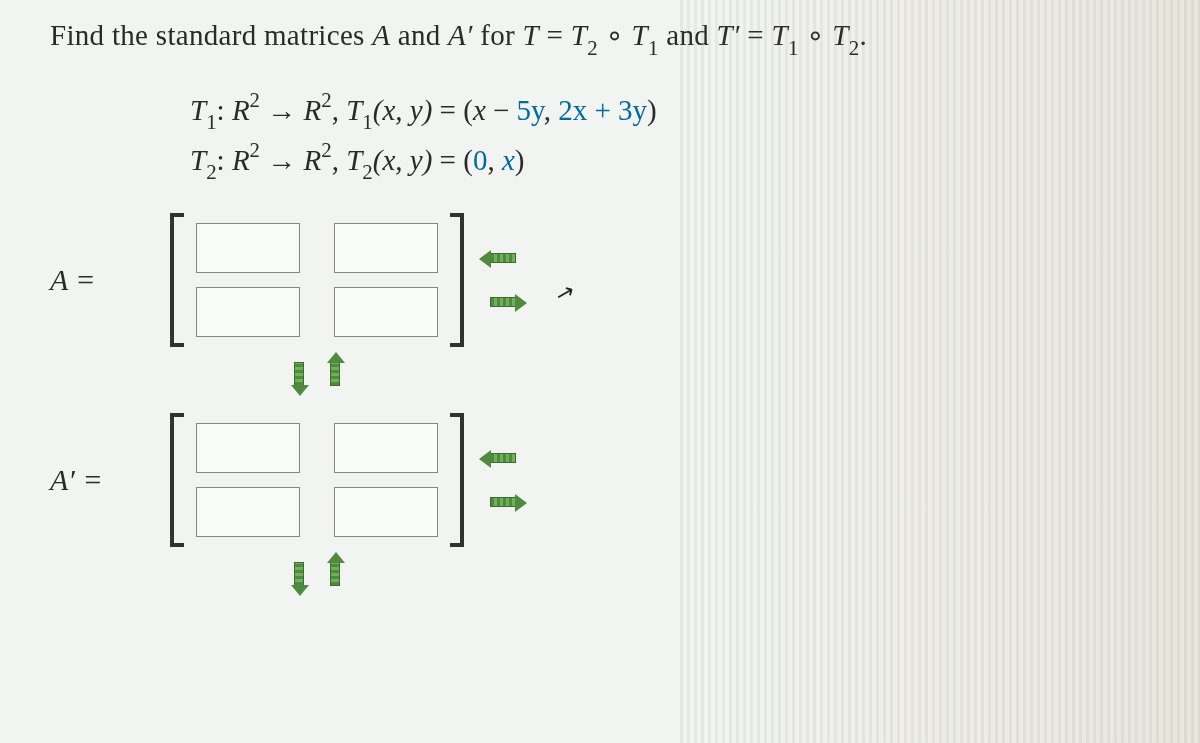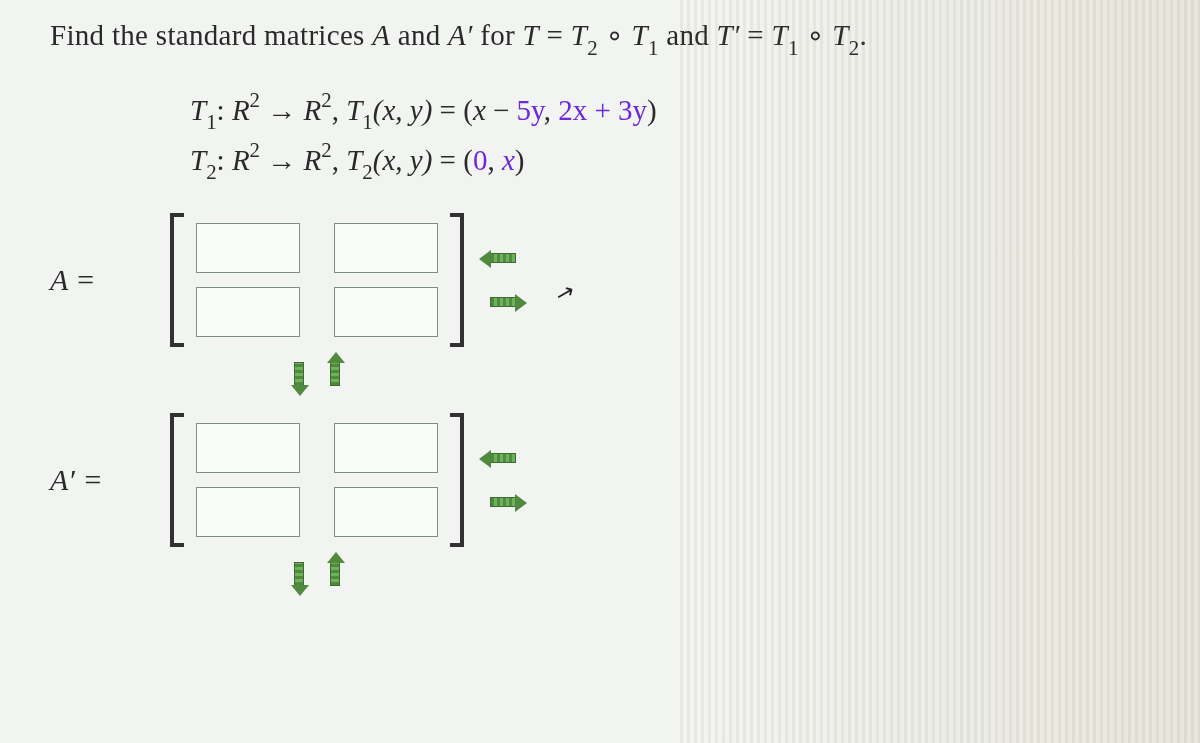--- a/index.html
+++ b/index.html
@@ -21,21 +21,21 @@
   }
   .ital { font-style: italic; }
   .sub { font-size: 0.72em; vertical-align: sub; position: relative; top: 3px; }
   .sup { font-size: 0.72em; vertical-align: super; position: relative; top: -2px; }
   .defs {
     margin-left: 140px;
     margin-bottom: 28px;
     line-height: 1.55;
     font-size: 29px;
   }
-  .red { color: #6d28d9; }
+  .red { color: #0369a1; }
   .row {
     display: flex;
     align-items: center;
     margin-bottom: 10px;
   }
   .label {
     width: 120px;
     font-size: 30px;
     font-style: italic;
   }

